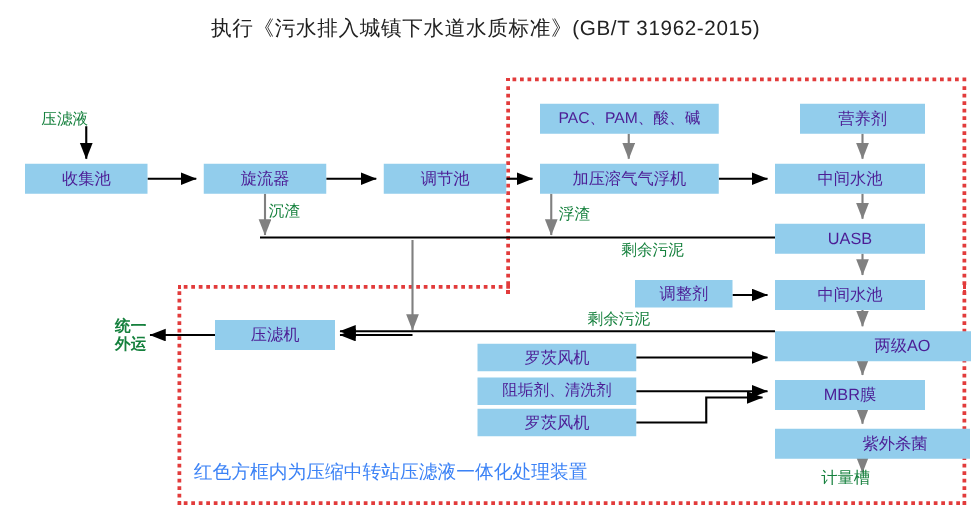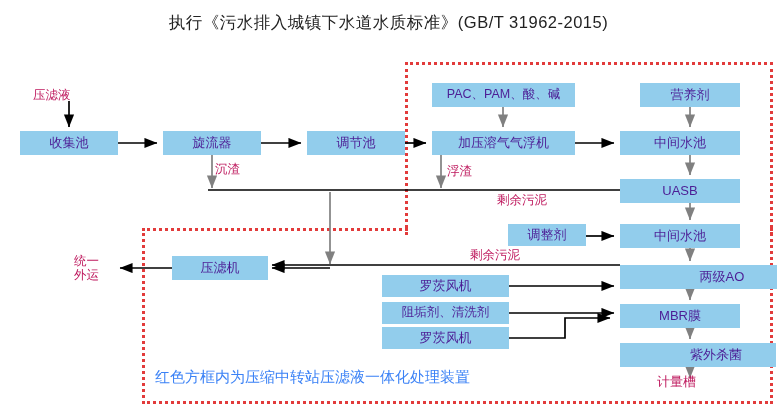--- a/index.html
+++ b/index.html
@@ -7,21 +7,21 @@
        font-family:"Liberation Sans","DejaVu Sans",sans-serif;}
   #stage{position:relative;width:777px;height:407px;}
 
   .title{position:absolute;left:0;top:12px;width:777px;text-align:center;
          font-size:16.5px;color:#222;letter-spacing:.5px;white-space:nowrap;}
 
   .box{position:absolute;background:#92CDEC;color:#4c1d95;font-size:13px;
        display:flex;align-items:center;justify-content:center;
        text-align:center;line-height:1.1;white-space:nowrap;}
 
-  .lbl{position:absolute;font-size:12.5px;color:#be185d;white-space:nowrap;line-height:1.15;}
+  .lbl{position:absolute;font-size:12.5px;color:#15803d;white-space:nowrap;line-height:1.15;}
   .lbl.two{line-height:1.12;text-align:center;}
 
   .caption{position:absolute;font-size:15px;color:#3b82f6;white-space:nowrap;}
 
   svg.wires{position:absolute;left:0;top:0;width:777px;height:407px;
             pointer-events:none;overflow:visible;}
 
   .redzone{position:absolute;pointer-events:none;}
 </style>
 </head>
@@ -118,20 +118,20 @@
   <div class="box" style="left:382px;top:302px;width:127px;height:22px;font-size:12.5px;">阻垢剂、清洗剂</div>
   <div class="box" style="left:382px;top:327px;width:127px;height:22px;">罗茨风机</div>
 
   <div class="lbl" style="left:33px;top:88px;">压滤液</div>
   <div class="lbl" style="left:215px;top:162px;">沉渣</div>
   <div class="lbl" style="left:447px;top:164px;">浮渣</div>
   <div class="lbl" style="left:497px;top:193px;">剩余污泥</div>
   <div class="lbl" style="left:470px;top:248px;">剩余污泥</div>
   <div class="lbl" style="left:657px;top:375px;font-size:13px;">计量槽</div>
 
-  <div class="lbl two" style="left:74px;top:254px;">
+  <div class="lbl two" style="left:92px;top:254px;font-weight:bold;">
     <span>统一</span><br>
     <span>外运</span>
   </div>
 
   <div class="caption" style="left:155px;top:368px;">红色方框内为压缩中转站压滤液一体化处理装置</div>
 
 </div>
 
 </body></html>

